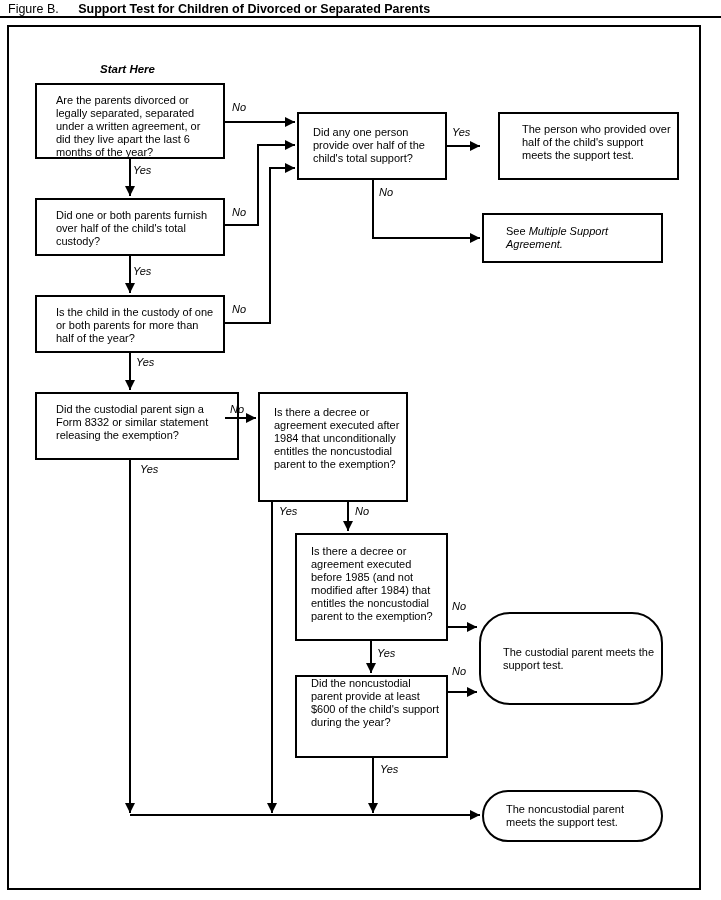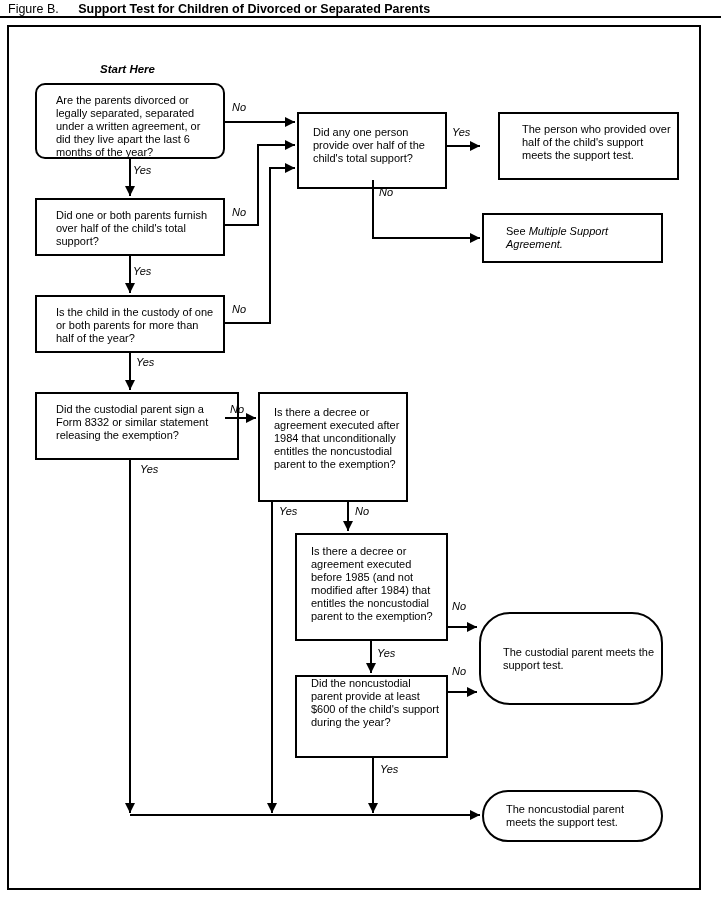--- a/index.html
+++ b/index.html
@@ -9,25 +9,25 @@
   }
   .title{position:absolute;left:8px;top:2px;font-size:12.5px;white-space:nowrap;}
   .title b{font-weight:bold;margin-left:16px;}
   .title-rule{position:absolute;left:0;top:16px;width:721px;height:2px;background:#000;}
   .outer-border{position:absolute;left:7px;top:25px;width:694px;height:865px;border:2px solid #000;box-sizing:border-box;}
   .node{
     position:absolute;background:#fff;border:2px solid #000;box-sizing:border-box;
     font-size:11px;line-height:13px;
   }
   .vcenter{display:flex;align-items:center;border-radius:31px;}
-  #q1{left:35px;top:83px;width:190px;height:76px;padding:9px 9px 0 19px;border-radius:10px;}
+  #q1{left:35px;top:83px;width:190px;height:76px;padding:9px 9px 0 19px;}
   #q2{left:35px;top:198px;width:190px;height:58px;padding:9px 7px 0 19px;}
   #q3{left:35px;top:295px;width:190px;height:58px;padding:9px 7px 17px 19px;}
   #q4{left:35px;top:392px;width:204px;height:68px;padding:9px 7px 0 19px;}
-  #q5{left:297px;top:112px;width:150px;height:77px;padding:12px 5px 12px 14px;}
+  #q5{left:297px;top:112px;width:150px;height:68px;padding:12px 5px 12px 14px;}
   #r1{left:482px;top:112px;width:181px;height:68px;padding:9px 5px 0 22px;margin-left:16px;}
   #r2{left:482px;top:213px;width:181px;height:50px;padding:10px 5px 0 22px;}
   #q6{left:258px;top:392px;width:150px;height:110px;padding:12px 3px 0 14px;}
   #q7{left:295px;top:533px;width:153px;height:108px;padding:10px 3px 0 14px;}
   #q8{left:295px;top:675px;width:153px;height:83px;padding:0 3px 0 14px;}
   #r3{left:479px;top:612px;width:184px;height:93px;padding:0 5px 0 22px;}
   #r4{left:482px;top:790px;width:181px;height:52px;padding:0 5px 0 22px;}
   .start-here{position:absolute;left:100px;top:63px;font-size:11.5px;font-weight:bold;font-style:italic;}
   .lbl{position:absolute;font-size:11px;font-style:italic;white-space:nowrap;}
   .italic{font-style:italic;}
@@ -39,21 +39,21 @@
 
 <div class="title"><span>Figure B. </span><b>Support Test for Children of Divorced or Separated Parents</b></div>
 <div class="title-rule"></div>
 
 <div class="outer-border"></div>
 
 <div>
   <div class="start-here">Start Here</div>
 
   <div class="node" id="q1">Are the parents divorced or legally separated, separated under a written agreement, or did they live apart the last 6 months of the year?</div>
-  <div class="node" id="q2">Did one or both parents furnish over half of the child's total support?</div>
+  <div class="node" id="q2">Did one or both parents furnish over half of the child's total custody?</div>
   <div class="node" id="q3">Is the child in the custody of one or both parents for more than half of the year?</div>
   <div class="node" id="q4">Did the custodial parent sign a Form 8332 or similar statement releasing the exemption?</div>
   <div class="node" id="q5">Did any one person provide over half of the child's total support?</div>
   <div class="node" id="r1">The person who provided over half of the child's support meets the support test.</div>
   <div class="node" id="r2"><span>See </span><span class="italic">Multiple Support Agreement.</span></div>
   <div class="node" id="q6">Is there a decree or agreement executed after 1984 that unconditionally entitles the noncustodial parent to the exemption?</div>
   <div class="node" id="q7">Is there a decree or agreement executed before 1985 (and not modified after 1984) that entitles the noncustodial parent to the exemption?</div>
   <div class="node" id="q8">Did the noncustodial parent provide at least $600 of the child's support during the year?</div>
   <div class="node vcenter" id="r3">
       <span>The custodial parent meets the support test.</span>

